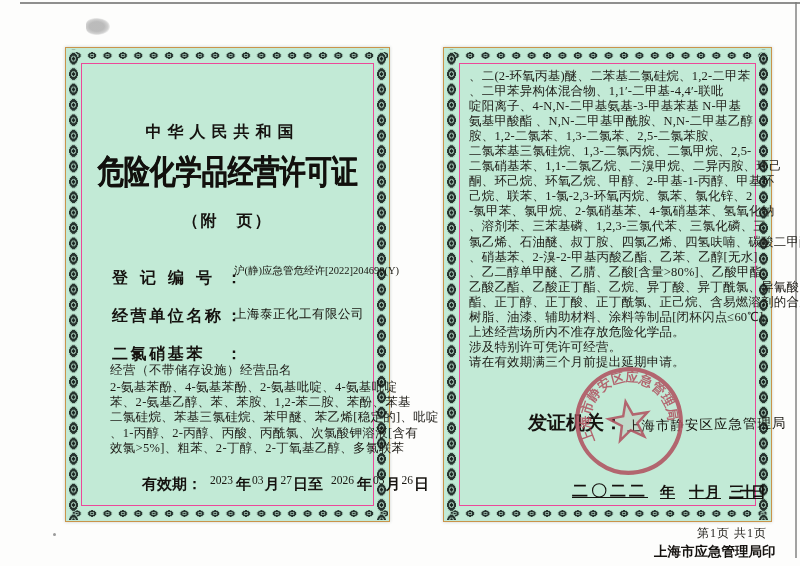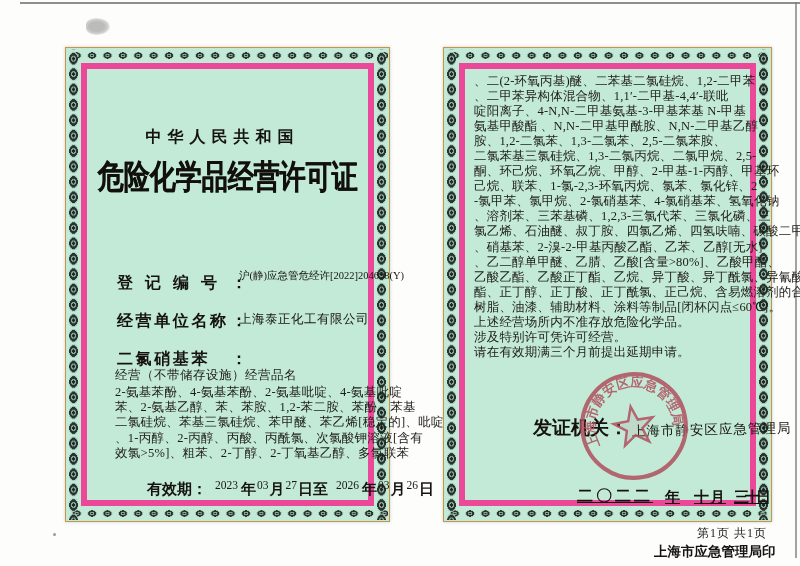--- a/index.html
+++ b/index.html
@@ -36,21 +36,21 @@
   }
   .band.top{top:1px;} .band.bottom{bottom:1px;}
   .band.side{
     top:1px;bottom:1px;width:13px;
     background-image:radial-gradient(ellipse 3.6px 5px at center,
       #1d2824 0 1.3px,#8aa89a 1.3px 2.3px,#26332e 2.3px 4.3px,#a5cab8 4.3px 4.8px,rgba(0,0,0,0) 5px);
     background-size:13px 15.4px;background-repeat:repeat-y;background-position:center 2px;
   }
   .band.lft{left:1px;} .band.rgt{right:1px;}
 
-  .inner{position:absolute;inset:15px;border:6px solid #ec4899;}
+  .inner{position:absolute;inset:15px;border:1px solid #ec4899;}
 
   
   .nation-title{position:absolute;left:0;right:16px;top:58px;text-align:center;
     font-size:16px;font-weight:900;letter-spacing:6px;margin-right:-6px;color:#15120f;}
   .main-title{position:absolute;left:0;right:0;top:86px;text-align:center;
     font-size:26px;font-weight:900;letter-spacing:0;color:#12100d;
     transform:scaleY(1.28);transform-origin:center top;text-shadow:.6px 0 0 currentColor;}
   .sub-title{position:absolute;left:0;right:0;top:147px;text-align:center;
     font-size:16px;font-weight:700;color:#15120f;letter-spacing:2px;}
 
@@ -112,20 +112,21 @@
 
 <div class="page left">
   <div class="band top"></div>
   <div class="band bottom"></div>
   <div class="band side lft"></div>
   <div class="band side rgt"></div>
 
   <div class="inner">
     <div class="nation-title">中华人民共和国</div>
     <div class="main-title">危险化学品经营许可证</div>
+    <div class="sub-title">（附　页）</div>
 
     <div class="frow" style="top:204px;">
       <span class="lbl sp4">登记编号</span><span class="cln">：</span>
       <span class="val reg">沪(静)应急管危经许[2022]204698(Y)</span>
     </div>
 
     <div class="frow" style="top:242px;">
       <span class="lbl sp6">经营单位名称</span><span class="cln">：</span>
       <span class="val comp">上海泰正化工有限公司</span>
     </div>
@@ -169,20 +170,21 @@
   <div class="band side rgt"></div>
 
   <div class="inner">
     <div class="scope2">
       <div class="ln">、二(2-环氧丙基)醚、二苯基二氯硅烷、1,2-二甲苯</div>
       <div class="ln">、二甲苯异构体混合物、1,1′-二甲基-4,4′-联吡</div>
       <div class="ln">啶阳离子、4-N,N-二甲基氨基-3-甲基苯基 N-甲基</div>
       <div class="ln">氨基甲酸酯 、N,N-二甲基甲酰胺、N,N-二甲基乙醇</div>
       <div class="ln">胺、1,2-二氯苯、1,3-二氯苯、2,5-二氯苯胺、</div>
       <div class="ln">二氯苯基三氯硅烷、1,3-二氯丙烷、二氯甲烷、2,5-</div>
+      <div class="ln">二氯硝基苯、1,1-二氯乙烷、二溴甲烷、二异丙胺、环己</div>
       <div class="ln">酮、环己烷、环氧乙烷、甲醇、2-甲基-1-丙醇、甲基环</div>
       <div class="ln">己烷、联苯、1-氯-2,3-环氧丙烷、氯苯、氯化锌、2</div>
       <div class="ln">-氯甲苯、氯甲烷、2-氯硝基苯、4-氯硝基苯、氢氧化钠</div>
       <div class="ln">、溶剂苯、三苯基磷、1,2,3-三氯代苯、三氯化磷、三</div>
       <div class="ln">氯乙烯、石油醚、叔丁胺、四氯乙烯、四氢呋喃、碳酸二甲酯</div>
       <div class="ln">、硝基苯、2-溴-2-甲基丙酸乙酯、乙苯、乙醇[无水]</div>
       <div class="ln">、乙二醇单甲醚、乙腈、乙酸[含量&gt;80%]、乙酸甲酯、</div>
       <div class="ln">乙酸乙酯、乙酸正丁酯、乙烷、异丁酸、异丁酰氯、异氰酸甲</div>
       <div class="ln">酯、正丁醇、正丁酸、正丁酰氯、正己烷、含易燃溶剂的合成</div>
       <div class="ln">树脂、油漆、辅助材料、涂料等制品[闭杯闪点≤60℃]。</div>

